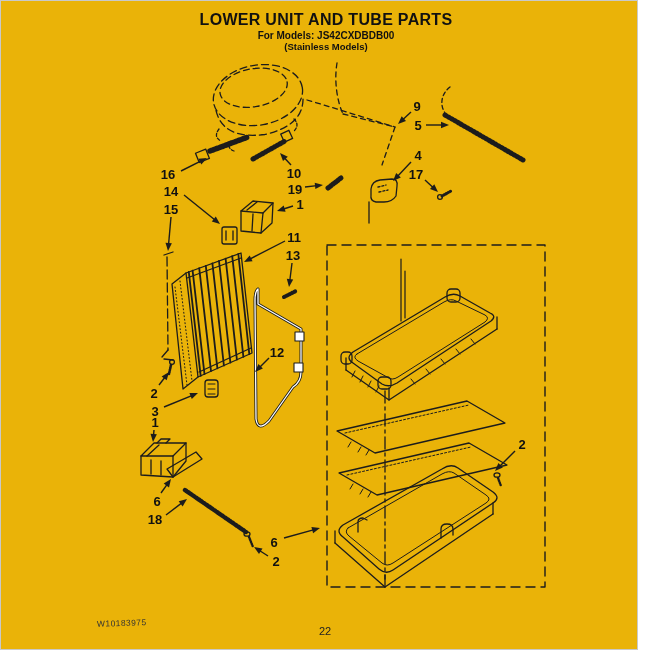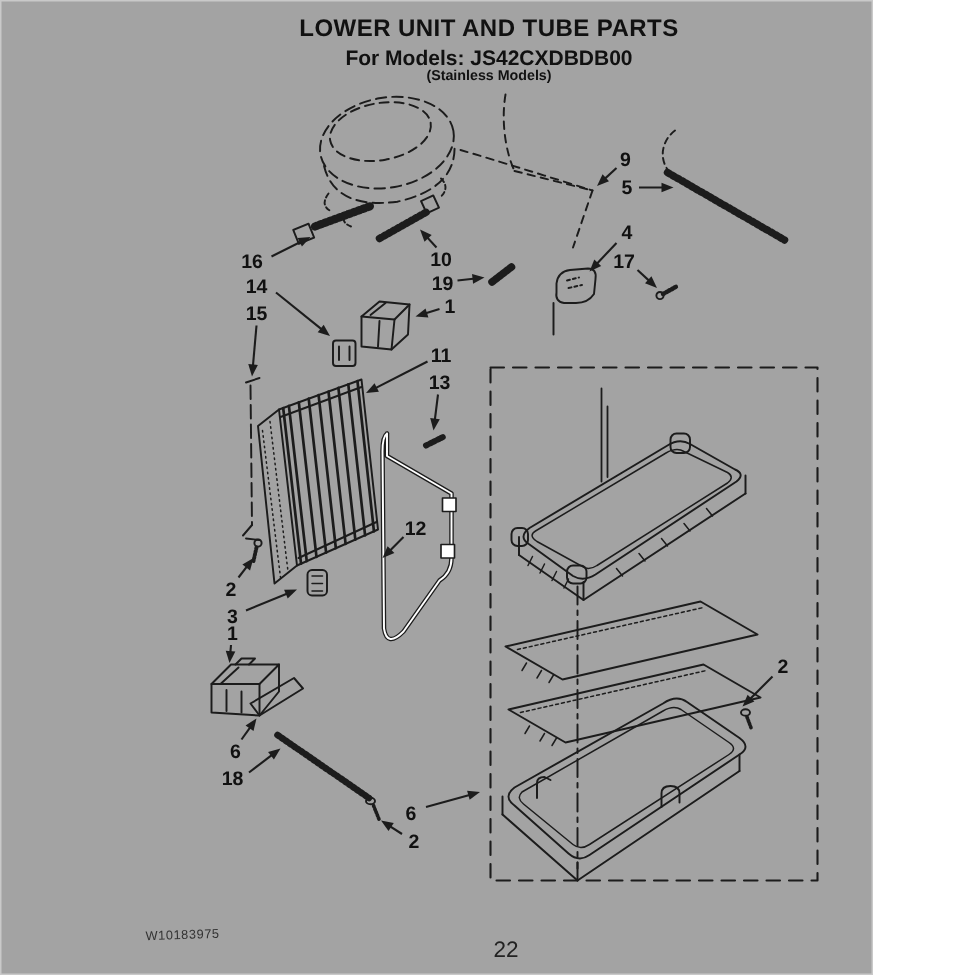--- a/index.html
+++ b/index.html
@@ -1,31 +1,31 @@
 <!DOCTYPE html>
 <html><head>
 <meta charset="utf-8">
 <style>
   html,body{margin:0;padding:0;background:#fff;}
   .page{
-    position:relative;width:582px;height:650px;background:#a3a3a3;
+    position:relative;width:638px;height:650px;background:#eab308;
     border:1px solid #c9c9c9;box-sizing:border-box;overflow:hidden;
     font-family:"Liberation Sans",sans-serif;color:#111;
   }
   .header{position:absolute;top:10px;left:0;width:650px;text-align:center;line-height:1.15;}
   .header .title{font-size:16px;font-weight:bold;letter-spacing:.3px;margin:0;}
-  .header .models{font-size:14px;font-weight:bold;margin-top:1px;}
+  .header .models{font-size:10px;font-weight:bold;margin-top:1px;}
   .header .finish{font-size:9.5px;font-weight:bold;}
   svg.diagram{position:absolute;left:0;top:0;width:650px;height:650px;}
   .callout-num{font:bold 13px "Liberation Sans",sans-serif;fill:#111;text-anchor:middle;dominant-baseline:central;}
   .footer-doc{
     position:absolute;left:96px;top:617px;font-size:8.5px;color:#333;
     letter-spacing:.4px;transform:rotate(-2deg);
   }
-  .footer-page{position:absolute;left:328px;top:624px;font-size:15px;color:#222;}
+  .footer-page{position:absolute;left:318px;top:624px;font-size:11px;color:#222;}
 </style>
 </head>
 <body>
 
 <div class="page">
 
   <div class="header">
     <div class="title">LOWER UNIT AND TUBE PARTS</div>
     <div class="models">For Models: JS42CXDBDB00</div>
     <div class="finish">(Stainless Models)</div>

